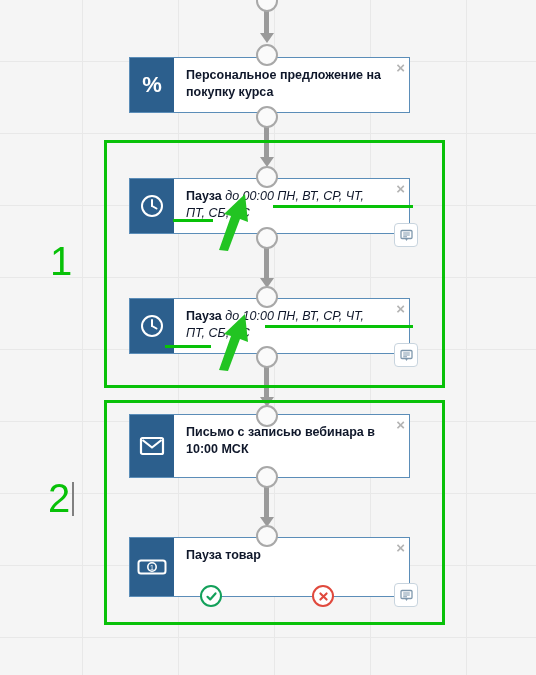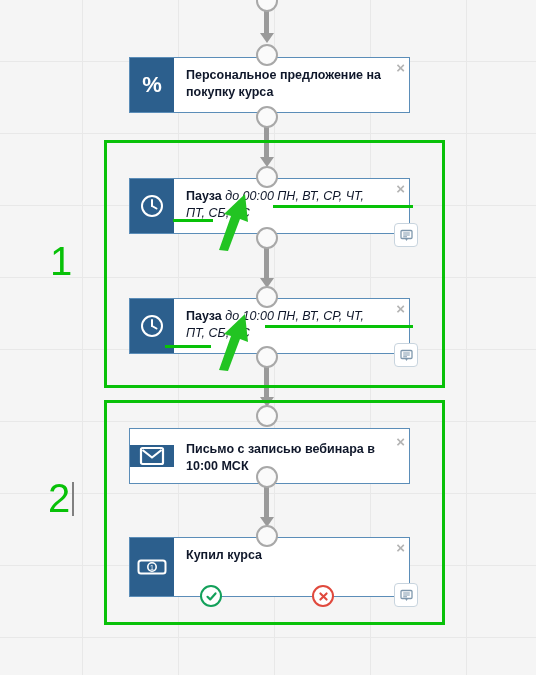--- a/index.html
+++ b/index.html
@@ -257,21 +257,21 @@
   <div class="node-circle" style="left:256px; top:346px;"></div>
   <div class="conn-line" style="left:264px; top:358px; height:42px;"></div>
   <div class="conn-arrow" style="left:260px; top:397px;"></div>
 
   <div class="group-frame" style="left:104px; top:400px; width:341px; height:225px;"></div>
   <div class="group-label" style="left:48px; top:478px;">2</div>
   <div class="caret" style="left:72px; top:482px;"></div>
 
   <div class="node-circle" style="left:256px; top:405px;"></div>
 
-  <div class="card" style="left:129px; top:428px; width:281px; height:56px;align-items:center;">
+  <div class="card" style="left:129px; top:414px; width:281px; height:64px;">
     <div class="card-icon">
       <svg width="26" height="22" viewBox="0 0 26 22" aria-hidden="true">
         <rect x="2" y="3" width="22" height="16" rx="1.5" fill="none" stroke="#ffffff" stroke-width="2.2"></rect>
         <path d="M3.5 5 L13 12.5 L22.5 5" fill="none" stroke="#ffffff" stroke-width="2.2" stroke-linejoin="round"></path>
       </svg>
     </div>
     <div class="card-body">
       <div class="card-title">Письмо с записью вебинара в 10:00 МСК</div>
       <div class="card-close">×</div>
     </div>
@@ -284,21 +284,21 @@
 
   <div class="card" style="left:129px; top:537px; width:281px; height:60px;">
     <div class="card-icon">
       <svg width="30" height="18" viewBox="0 0 30 18" aria-hidden="true">
         <rect x="1.5" y="2.5" width="27" height="13" rx="2.5" fill="none" stroke="#ffffff" stroke-width="2"></rect>
         <circle cx="15" cy="9" r="4.2" fill="none" stroke="#ffffff" stroke-width="1.6"></circle>
         <text x="15" y="12" text-anchor="middle" font-size="7" font-family="Liberation Sans, sans-serif" fill="#ffffff">1</text>
       </svg>
     </div>
     <div class="card-body">
-      <div class="card-title">Купил курса</div>
+      <div class="card-title">Пауза товар</div>
       <div class="card-close">×</div>
     </div>
   </div>
   <div class="comment-btn" style="left:394px; top:583px;">
     <svg width="13" height="13" viewBox="0 0 13 13" aria-hidden="true">
       <rect x="1" y="1.5" width="11" height="8" rx="1" fill="none" stroke="#7f98ad" stroke-width="1.3"></rect>
       <line x1="3.2" y1="4" x2="9.8" y2="4" stroke="#7f98ad" stroke-width="1"></line>
       <line x1="3.2" y1="6" x2="9.8" y2="6" stroke="#7f98ad" stroke-width="1"></line>
       <line x1="3.2" y1="7.8" x2="7" y2="7.8" stroke="#7f98ad" stroke-width="1"></line>
       <polygon points="5,9.5 8,9.5 6.5,12" fill="#7f98ad"></polygon>

